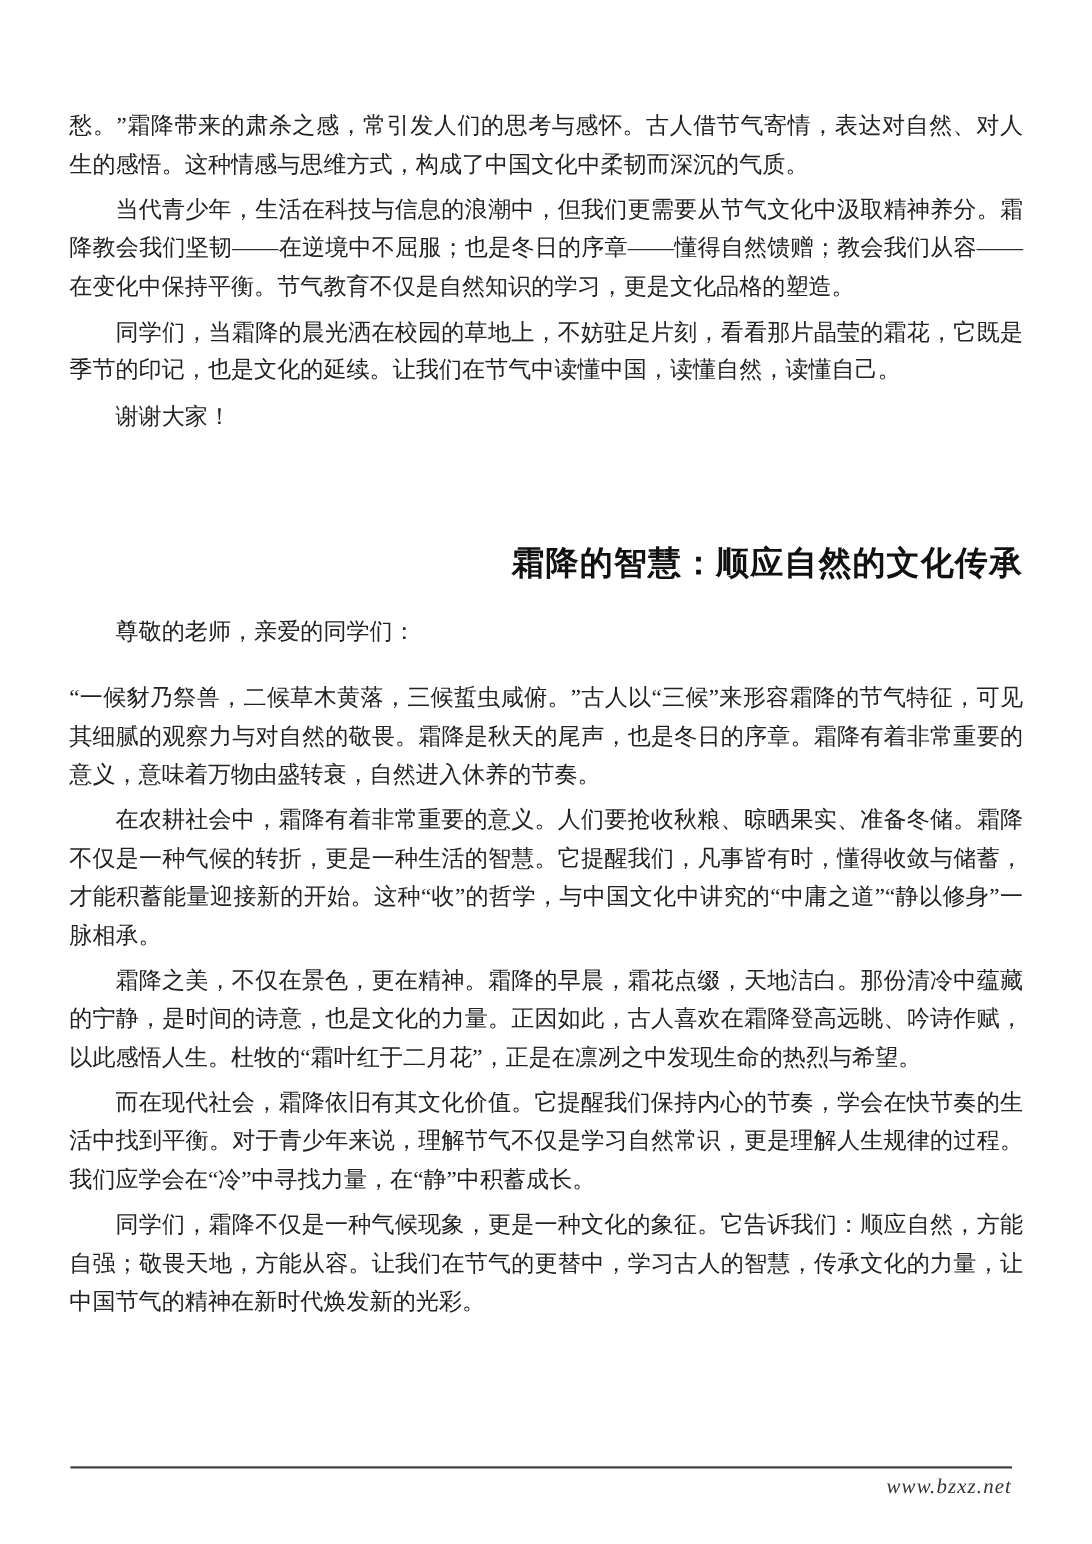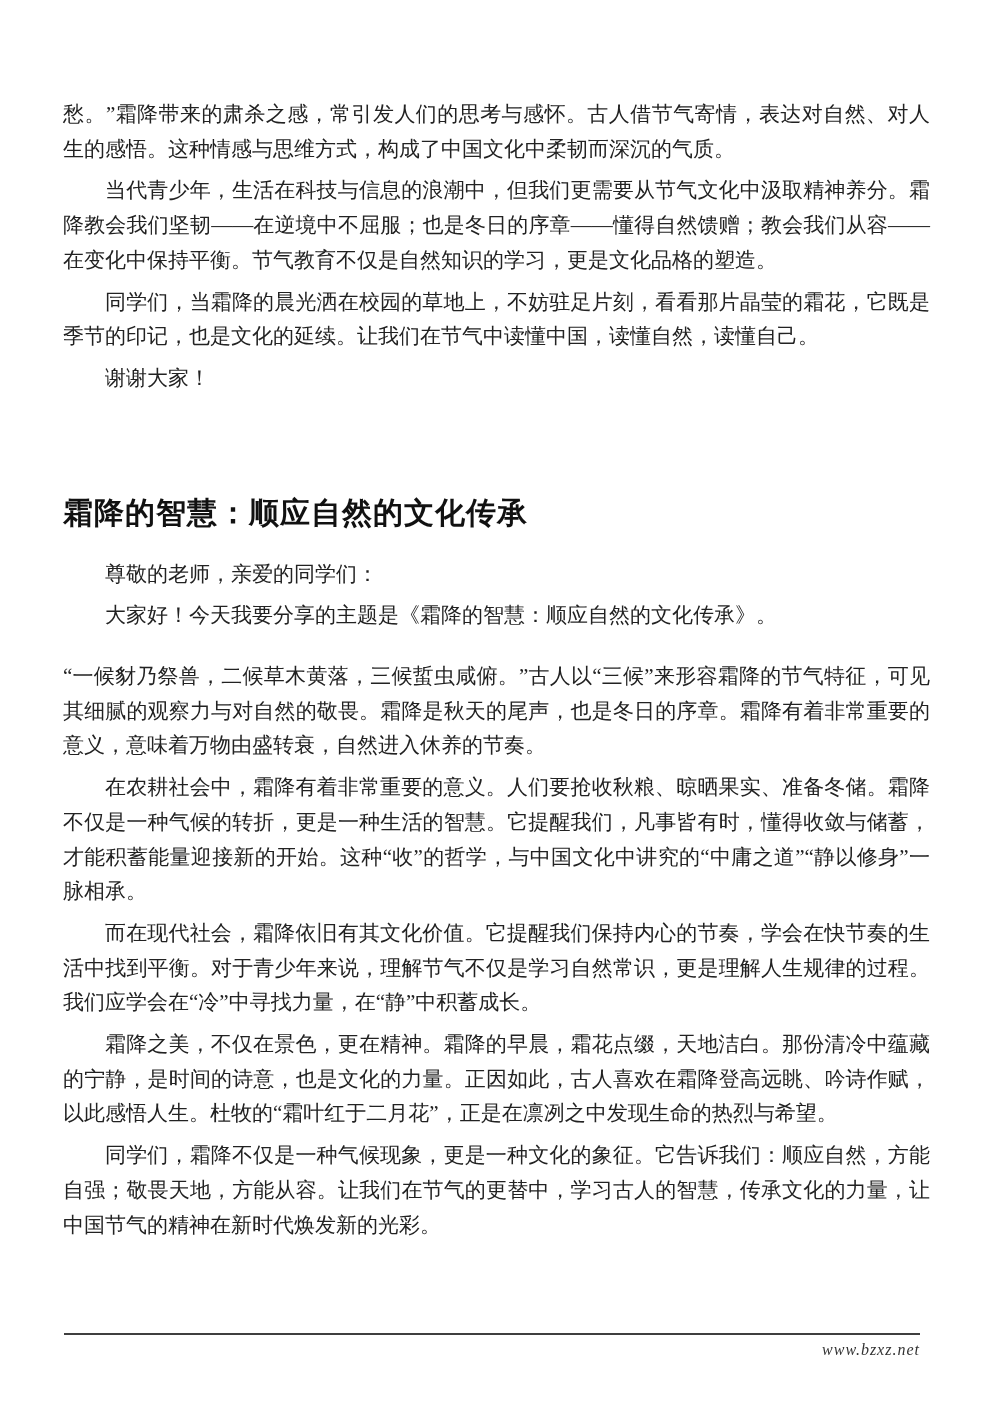--- a/index.html
+++ b/index.html
@@ -25,21 +25,21 @@
     text-align: justify;
     text-indent: 2em;
     margin: 0 0 7px 0;
     word-break: break-all;
   }
   .noindent { text-indent: 0; margin-top: 26px; }
   .title {
     font-size: 30px;
     line-height: 42px;
     font-weight: bold;
-    text-align: left;
+    text-align: right;
     text-indent: 0;
     letter-spacing: 1px;
     color: #111111;
     font-family: "Liberation Sans", "DejaVu Sans", sans-serif;
     margin: 96px 0 23px 0;
   }
   .watermark {
     position: absolute;
     top: 1252px;
     right: 60px;
@@ -59,21 +59,21 @@
     top: 1333px;
     height: 2px;
     background: #3f3f3f;
     z-index: 1;
   }
   .footer-url {
     position: absolute;
     top: 1341px;
     right: 73px;
     z-index: 1;
-    font-size: 16px;
+    font-size: 19px;
     font-style: italic;
     letter-spacing: 1px;
     color: #333333;
     font-family: "Liberation Serif", "DejaVu Serif", serif;
   }
 </style>
 </head>
 <body>
 
 <div class="page">
@@ -86,30 +86,29 @@
     <p class="para">当代青少年，生活在科技与信息的浪潮中，但我们更需要从节气文化中汲取精神养分。霜降教会我们坚韧——在逆境中不屈服；也是冬日的序章——懂得自然馈赠；教会我们从容——在变化中保持平衡。节气教育不仅是自然知识的学习，更是文化品格的塑造。</p>
 
     <p class="para">同学们，当霜降的晨光洒在校园的草地上，不妨驻足片刻，看看那片晶莹的霜花，它既是季节的印记，也是文化的延续。让我们在节气中读懂中国，读懂自然，读懂自己。</p>
 
     <p class="para">谢谢大家！</p>
 
     <h1 class="title">霜降的智慧：顺应自然的文化传承</h1>
 
     <p class="para">尊敬的老师，亲爱的同学们：</p>
 
-    <p class="para">大家好！今天我要分享的主题是《霜降的智慧：顺应自然的文化传承》。</p>
 
     <p class="para noindent">“一候豺乃祭兽，二候草木黄落，三候蜇虫咸俯。”古人以“三候”来形容霜降的节气特征，可见其细腻的观察力与对自然的敬畏。霜降是秋天的尾声，也是冬日的序章。霜降有着非常重要的意义，意味着万物由盛转衰，自然进入休养的节奏。</p>
 
     <p class="para">在农耕社会中，霜降有着非常重要的意义。人们要抢收秋粮、晾晒果实、准备冬储。霜降不仅是一种气候的转折，更是一种生活的智慧。它提醒我们，凡事皆有时，懂得收敛与储蓄，才能积蓄能量迎接新的开始。这种“收”的哲学，与中国文化中讲究的“中庸之道”“静以修身”一脉相承。</p>
 
 
+    <p class="para">霜降之美，不仅在景色，更在精神。霜降的早晨，霜花点缀，天地洁白。那份清冷中蕴藏的宁静，是时间的诗意，也是文化的力量。正因如此，古人喜欢在霜降登高远眺、吟诗作赋，以此感悟人生。杜牧的“霜叶红于二月花”，正是在凛冽之中发现生命的热烈与希望。</p>
+
     <p class="para">而在现代社会，霜降依旧有其文化价值。它提醒我们保持内心的节奏，学会在快节奏的生活中找到平衡。对于青少年来说，理解节气不仅是学习自然常识，更是理解人生规律的过程。我们应学会在“冷”中寻找力量，在“静”中积蓄成长。</p>
-
-    <p class="para">霜降之美，不仅在景色，更在精神。霜降的早晨，霜花点缀，天地洁白。那份清冷中蕴藏的宁静，是时间的诗意，也是文化的力量。正因如此，古人喜欢在霜降登高远眺、吟诗作赋，以此感悟人生。杜牧的“霜叶红于二月花”，正是在凛冽之中发现生命的热烈与希望。</p>
 
     <p class="para">同学们，霜降不仅是一种气候现象，更是一种文化的象征。它告诉我们：顺应自然，方能自强；敬畏天地，方能从容。让我们在节气的更替中，学习古人的智慧，传承文化的力量，让中国节气的精神在新时代焕发新的光彩。</p>
 
   </div>
 
   <div class="footer-rule"></div>
 
   <div class="footer-url">www.bzxz.net</div>
 
 </div>

